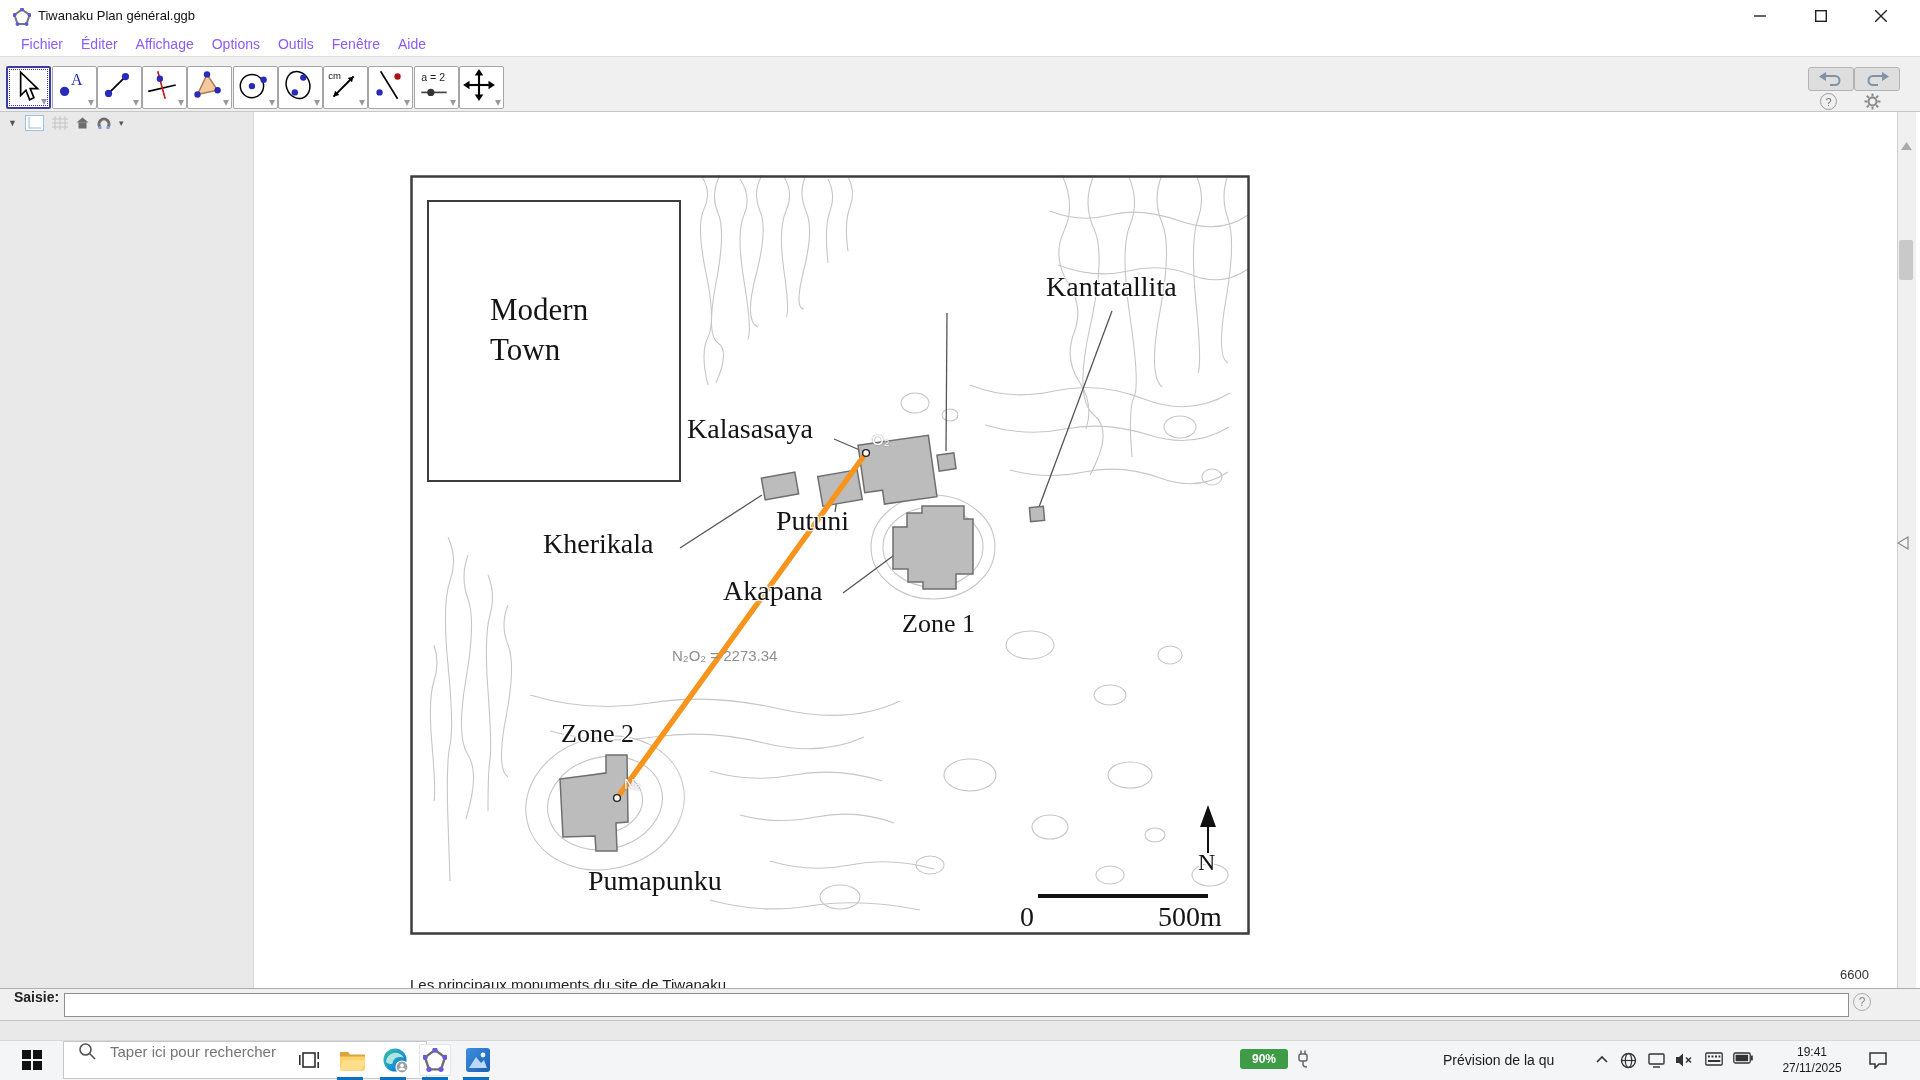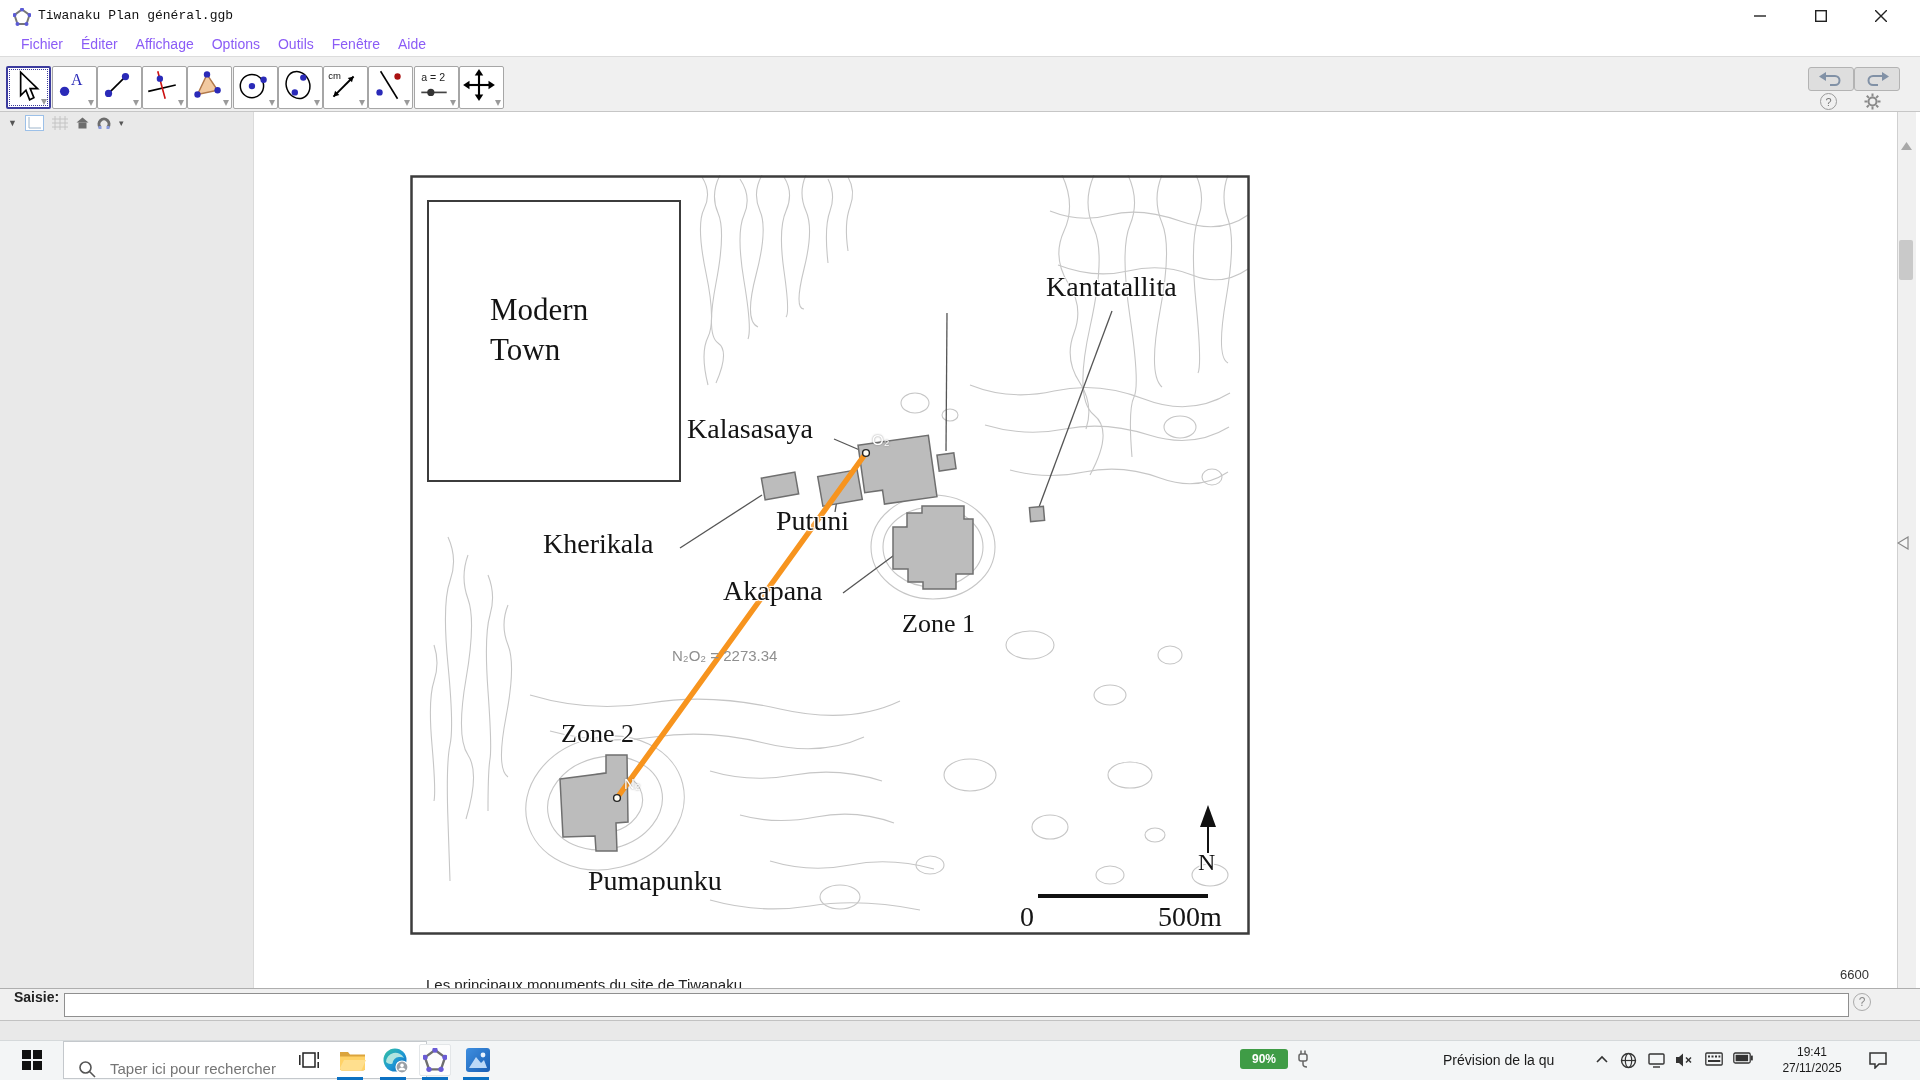--- a/index.html
+++ b/index.html
@@ -1,19 +1,19 @@
 <!DOCTYPE html>
 <html><head>
 <meta charset="utf-8">
 <style>
   html,body{margin:0;padding:0;width:1920px;height:1080px;overflow:hidden;
     font-family:"Liberation Sans",sans-serif;background:#fff;}
   .abs{position:absolute;}
   
-  #titlebar{left:0;top:0;width:1920px;height:32px;background:#fff;font-family:Liberation Mono, monospace;}
+  #titlebar{left:0;top:0;width:1920px;height:32px;background:#fff;}
   #title-text{left:38px;top:8px;font-size:13px;color:#111;}
   .winbtn{top:0;width:46px;height:31px;display:flex;align-items:center;justify-content:center;cursor:default;}
   #menubar{left:0;top:32px;width:1920px;height:24px;background:#fff;display:flex;align-items:center;padding-left:12px;box-sizing:border-box;}
   .menu-item{font-size:14px;color:#8b5cf6;padding:2px 9px;}
   #toolbar{left:0;top:56px;width:1920px;height:56px;background:#f0f0f0;border-top:1px solid #dcdcdc;border-bottom:1px solid #c6c6c6;box-sizing:border-box;}
   .toolbtn{position:absolute;top:9px;width:45px;height:43px;background:#fff;border:1px solid #a6a6a6;border-radius:2px;box-sizing:border-box;}
   .toolbtn.selected{border:2px solid #3c3c9e;outline:1px dotted #3c3c9e;outline-offset:-4px;}
   .tool-caret{position:absolute;right:2px;bottom:2px;width:0;height:0;
     border-top:6px solid #9a9a9a;border-left:3px solid transparent;border-right:3px solid transparent;}
   .miniround{position:absolute;background:#dedede;border:1px solid #b3b3b3;border-radius:3px;display:flex;align-items:center;justify-content:center;}
@@ -23,30 +23,30 @@
   #stylebar{left:8px;top:2px;height:18px;display:flex;align-items:center;gap:8px;}
   #vscroll{left:1897px;top:0;width:18px;height:876px;background:#f0f0f0;border-left:1px solid #d0d0d0;}
   #vthumb{left:1899px;top:128px;width:14px;height:40px;background:#c9c9c9;border-radius:2px;}
   
   #map{left:410px;top:63px;width:840px;height:760px;}
   .maplabel{position:absolute;font-family:"Liberation Serif","DejaVu Serif",serif;color:#141414;
     text-shadow:-1px -1px 0 #fff,1px -1px 0 #fff,-1px 1px 0 #fff,1px 1px 0 #fff,0 0 4px #fff;white-space:nowrap;}
   .seg-label{position:absolute;font-family:"Liberation Sans",sans-serif;color:#8f8f8f;font-size:15px;white-space:nowrap;}
   .pt-label{position:absolute;font-family:"Liberation Sans",sans-serif;color:#fff;font-size:15px;
     text-shadow:0 0 2px rgba(100,100,100,.8);white-space:nowrap;}
-  #caption{left:410px;top:864px;font-size:15px;color:#222;white-space:nowrap;margin-left:16px;}
+  #caption{left:410px;top:864px;font-size:15px;color:#222;white-space:nowrap;}
   #corner-value{left:1840px;top:855px;font-size:13px;color:#333;}
   
   #inputbar{left:0;top:988px;width:1920px;height:32px;background:#f0f0f0;border-top:1px solid #aeaeae;box-sizing:border-box;}
   #saisie-label{left:14px;top:0;font-size:14px;color:#222;font-weight:bold;}
   #saisie-input{position:absolute;left:64px;top:4px;width:1775px;height:22px;border:1px solid #8f8f8f;background:#fff;font-size:14px;padding:0 4px;}
   #bottom-strip{left:0;top:1020px;width:1920px;height:20px;background:#e9e9e9;border-top:1px solid #c2c2c2;box-sizing:border-box;}
   
   #taskbar{left:0;top:1040px;width:1920px;height:40px;background:#f3f5f6;border-top:1px solid #d5d9db;box-sizing:border-box;display:flex;align-items:center;}
-  #searchbox{position:absolute;left:63px;top:1041px;width:364px;height:38px;background:#fff;border:1px solid #c4c8cc;box-sizing:border-box;display:flex;align-items:flex-end;}
+  #searchbox{position:absolute;left:63px;top:1041px;width:364px;height:38px;background:#fff;border:1px solid #c4c8cc;box-sizing:border-box;display:flex;align-items:flex-start;}
   #searchbox input{border:none;outline:none;font-size:15px;color:#5f6368;width:300px;font-family:"Liberation Sans",sans-serif;background:transparent;}
   .taskicon{position:absolute;top:1044px;width:32px;height:32px;display:flex;align-items:center;justify-content:center;}
   .runbar{position:absolute;top:1077px;height:3px;width:26px;}
   .trayglyph{position:absolute;top:1052px;}
   #clock{position:absolute;left:1778px;top:1044px;width:68px;text-align:center;font-size:12px;color:#1a1a1a;line-height:16px;}
   #battery-badge{position:absolute;left:1240px;top:1049px;width:48px;height:20px;border-radius:3px;color:#fff;font-size:12px;font-weight:bold;display:flex;align-items:center;justify-content:center;}
   #widget-text{position:absolute;left:1443px;top:1052px;font-size:14px;color:#1a1a1a;white-space:nowrap;}
 </style>
 </head>
 <body>

